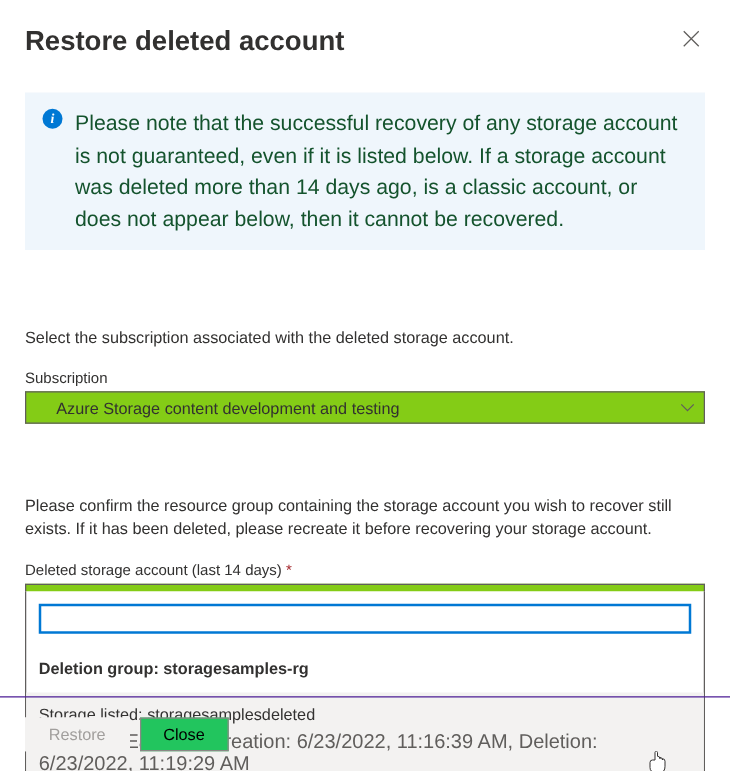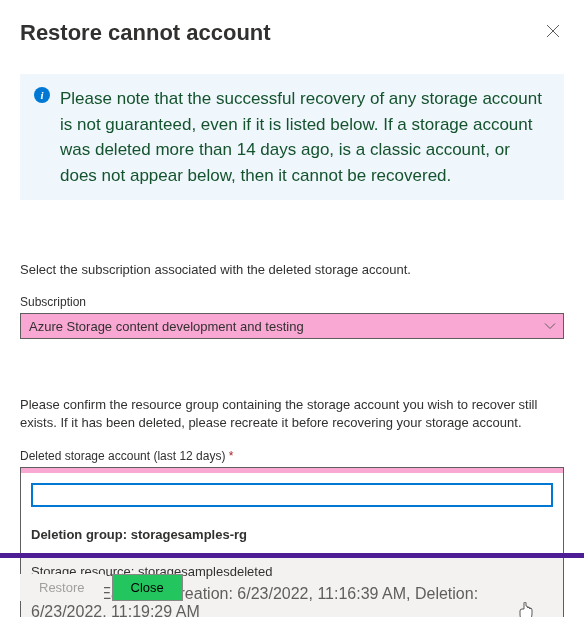--- a/index.html
+++ b/index.html
@@ -85,23 +85,23 @@
     .required {
       color: #a4262c;
     }
     .select-wrap {
       position: relative;
       margin-bottom: 20px;
     }
     .select-box {
       width: 100%;
       border: 1px solid #605e5c;
-      padding: 5px 28px 5px 8px;
-      font-size: 13px;
-      background: #f9a8d4;
+      padding: 5px 28px 5px 24px;
+      font-size: 13px;
+      background: #84cc16;
       cursor: pointer;
       text-align: right;
       font-family: inherit;
       color: #323130;
       height: 26px;
       display: flex;
       align-items: center;
     }
     .select-box.placeholder {
       color: #605e5c;
@@ -162,21 +162,21 @@
       right: 28px;
       bottom: 10px;
       font-size: 15px;
       pointer-events: none;
     }
     .footer {
       position: absolute;
       bottom: 0;
       left: 0;
       right: 0;
-      border-top: 5px solid #4c1d95;
+      border-top: 1px solid #4c1d95;
       padding: 16px 20px;
       display: flex;
       gap: 8px;
     }
     .btn {
       padding: 5px 18px;
       font-size: 13px;
       font-family: inherit;
       border: 1px solid #8a8886;
       background: #22c55e;
@@ -189,21 +189,21 @@
       border-color: #f3f2f1;
       cursor: default;
     }
   </style>
 </head>
 <body>
 
 <div class="dialog">
 
   <div class="header">
-    <h1 class="title">Restore cannot account</h1>
+    <h1 class="title">Restore deleted account</h1>
     <button class="close-btn">
       <svg width="14" height="14" viewBox="0 0 14 14">
           <path d="M1 1 L13 13 M13 1 L1 13" stroke="#605e5c" stroke-width="1" fill="none"></path>
         </svg>
     </button>
   </div>
 
   <div class="info-box">
     <div class="info-icon">i</div>
     <div class="info-text">Please note that the successful recovery of any storage account is not guaranteed, even if it is listed below. If a storage account was deleted more than 14 days ago, is a classic account, or does not appear below, then it cannot be recovered.</div>
@@ -219,40 +219,40 @@
     <span class="chevron">
       <svg width="12" height="8" viewBox="0 0 12 8">
           <path d="M1 1.5 L6 6.5 L11 1.5" stroke="#605e5c" stroke-width="1" fill="none"></path>
         </svg>
     </span>
   </div>
 
   <p class="instruction">Please confirm the resource group containing the storage account you wish to recover still exists. If it has been deleted, please recreate it before recovering your storage account.</p>
 
   <label class="field-label">
-    <span>Deleted storage account (last 12 days)</span> <span class="required">*</span>
+    <span>Deleted storage account (last 14 days)</span> <span class="required">*</span>
   </label>
   <div class="select-wrap" style="margin-bottom:0">
     <div class="select-box placeholder">
       <span>Select account to recover</span>
     </div>
     <span class="chevron">
       <svg width="12" height="8" viewBox="0 0 12 8">
           <path d="M1 1.5 L6 6.5 L11 1.5" stroke="#605e5c" stroke-width="1" fill="none"></path>
         </svg>
     </span>
   </div>
 
   <div class="dropdown-panel">
     <div class="search-wrap">
       <input class="search-input" type="text" style="">
     </div>
     <div class="group-header">Deletion group: storagesamples-rg</div>
     <div class="option-item">
-      <div class="option-title">Storage resource: storagesamplesdeleted</div>
+      <div class="option-title">Storage listed: storagesamplesdeleted</div>
       <div class="option-meta">Location: East US, Creation: 6/23/2022, 11:16:39 AM, Deletion: 6/23/2022, 11:19:29 AM</div>
       <span class="cursor-icon">
         <svg width="16" height="18" viewBox="0 0 16 18">
             <path d="M5 1 L5 7 L3 7 Q1 7 1 9 L1 13 Q1 17 6 17 L9 17 Q13 17 13 12 L13 8 Q13 6 11 6 L11 7 Q11 5 9 5 L9 6 Q9 4 7 4 L7 1 Q7 0 6 0 Q5 0 5 1 Z" fill="#fff" stroke="#323130" stroke-width="0.8"></path>
           </svg>
       </span>
     </div>
   </div>
 
 </div>

